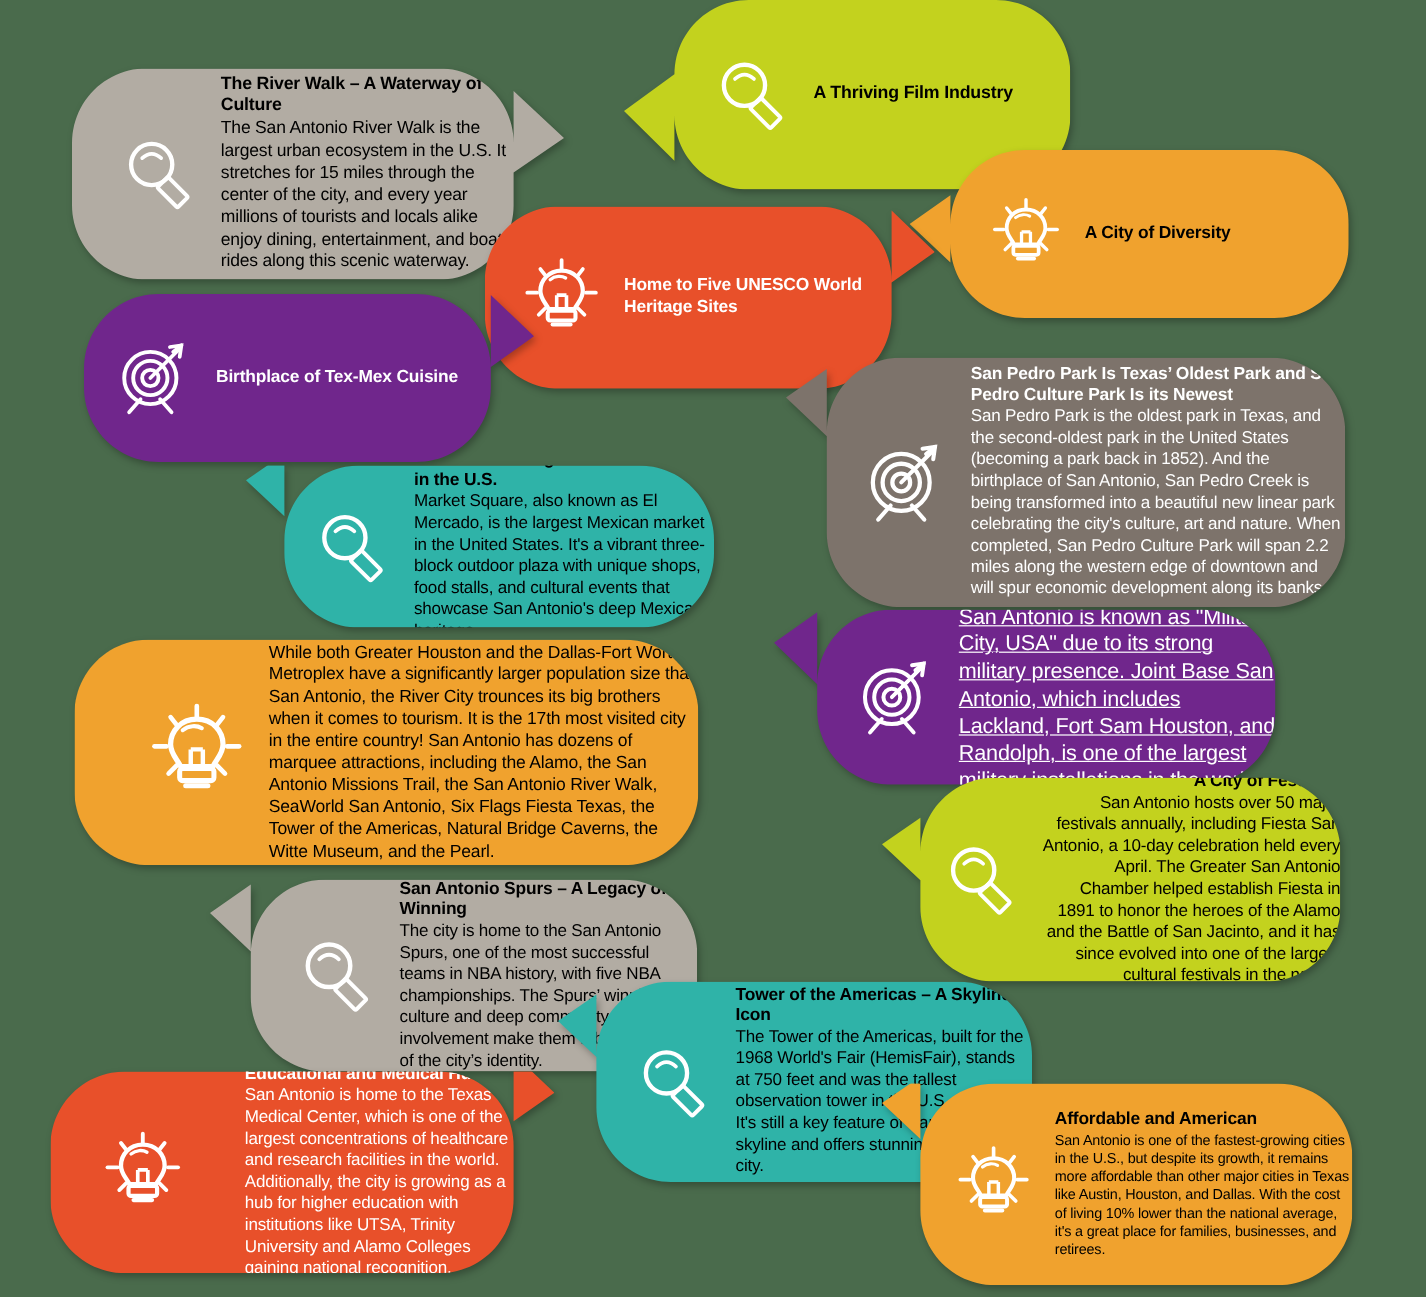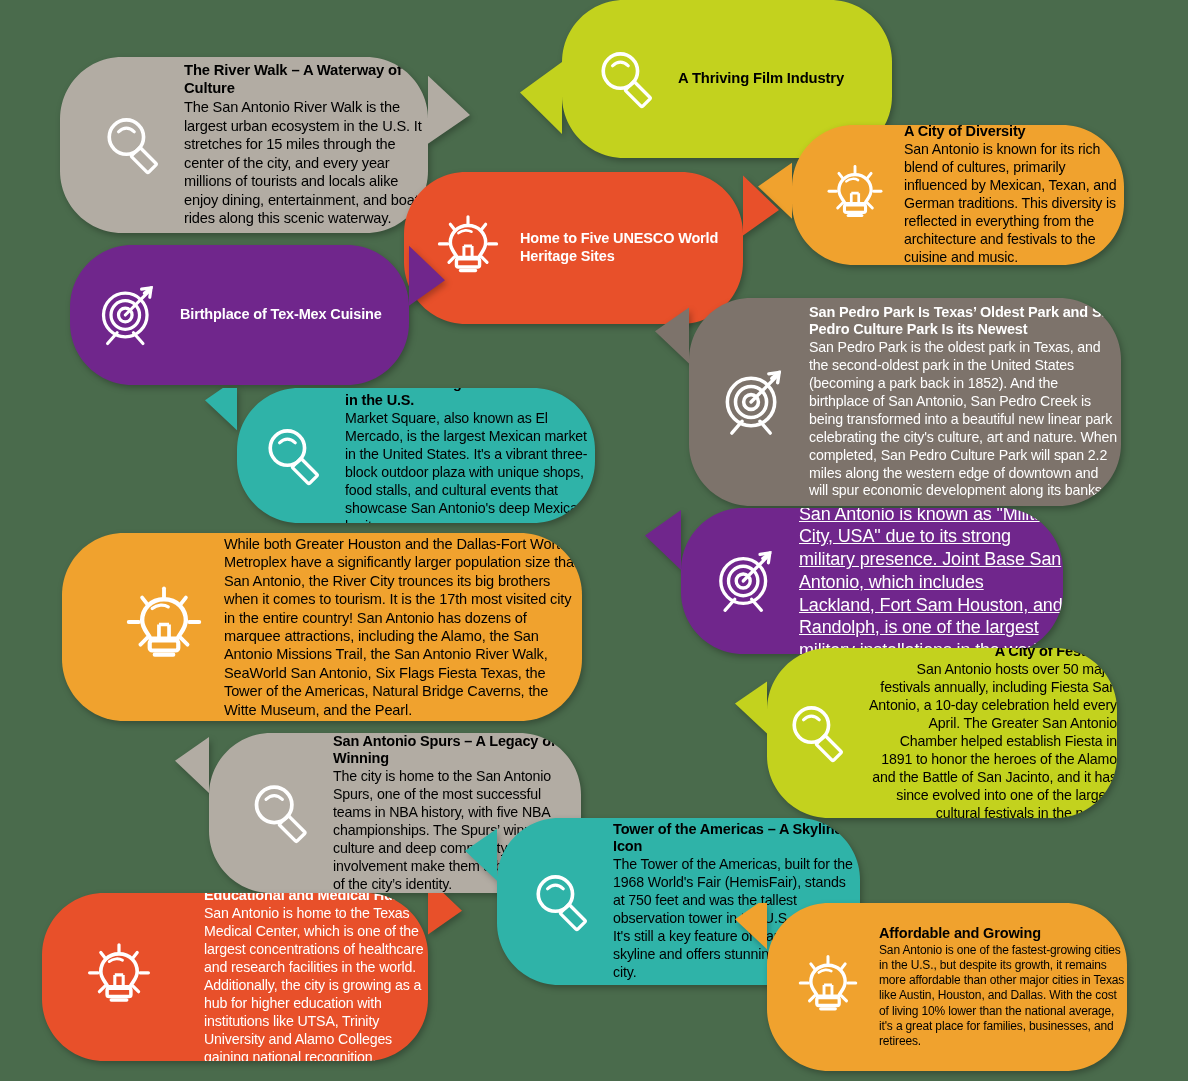--- a/index.html
+++ b/index.html
@@ -98,21 +98,20 @@
    </g>
    <path d="M50 17 C34 17 24 29 24 42 C24 52 31 57 34 64 L66 64 C69 57 76 52 76 42 C76 29 66 17 50 17 Z" fill="none" stroke="#ffffff" stroke-width="5.2" stroke-linejoin="round"></path>
    <path d="M36 28 C42 23 50 23 55 26" fill="none" stroke="#ffffff" stroke-width="4" stroke-linecap="round"></path>
    <path d="M44 47 L44 64 M56 47 L56 64 M44 47 L56 47" fill="none" stroke="#ffffff" stroke-width="4.4"></path>
    <rect x="33" y="66" width="34" height="12" rx="3" fill="none" stroke="#ffffff" stroke-width="5"></rect>
    <line x1="39" y1="83" x2="61" y2="83" stroke="#ffffff" stroke-width="5" stroke-linecap="round"></line>
   </svg>
         </div>
         <div class="body-wrap" style="width: 265px;">
           <div class="ttl" style="font-size: 14.5px;">A City of Diversity</div>
-          <div class="txt" style="font-size: 14.2px;">San Antonio is known for its rich blend of cultures, primarily influenced by Mexican, Texan, and German traditions. This diversity is reflected in everything from the architecture and festivals to the cuisine and music.</div>
         </div>
       </div>
     </div>
     <div class="card light" style="left: 404px; top: 172px; width: 375px; height: 152px; z-index: 13;">
       <div class="bubble" style="background: rgb(232, 80, 42); clip-path: polygon(0% 40.789%, 0.03% 38.327%, 0.121% 35.873%, 0.271% 33.437%, 0.48% 31.028%, 0.749% 28.654%, 1.074% 26.325%, 1.457% 24.049%, 1.894% 21.834%, 2.384% 19.688%, 2.927% 17.618%, 3.519% 15.634%, 4.158% 13.741%, 4.843% 11.947%, 5.57% 10.258%, 6.337% 8.681%, 7.141% 7.22%, 7.98% 5.883%, 8.85% 4.672%, 9.748% 3.594%, 10.671% 2.651%, 11.615% 1.847%, 12.577% 1.185%, 13.553% 0.668%, 14.54% 0.297%, 15.535% 0.074%, 16.533% 0%, 73.867% 0%, 74.865% 0.074%, 75.86% 0.297%, 76.847% 0.668%, 77.823% 1.185%, 78.785% 1.847%, 79.729% 2.651%, 80.652% 3.594%, 81.55% 4.672%, 82.42% 5.883%, 83.259% 7.22%, 84.063% 8.681%, 84.83% 10.258%, 85.557% 11.947%, 86.242% 13.741%, 86.881% 15.634%, 87.473% 17.618%, 88.016% 19.688%, 88.506% 21.834%, 88.943% 24.049%, 89.326% 26.325%, 89.651% 28.654%, 89.92% 31.028%, 90.129% 33.437%, 90.279% 35.873%, 90.37% 38.327%, 90.4% 40.789%, 90.4% 2.263%, 100% 24.961%, 90.4% 41.737%, 90.4% 59.211%, 90.37% 61.673%, 90.279% 64.127%, 90.129% 66.563%, 89.92% 68.972%, 89.651% 71.346%, 89.326% 73.675%, 88.943% 75.951%, 88.506% 78.166%, 88.016% 80.312%, 87.473% 82.382%, 86.881% 84.366%, 86.242% 86.259%, 85.557% 88.053%, 84.83% 89.742%, 84.063% 91.319%, 83.259% 92.78%, 82.42% 94.117%, 81.55% 95.328%, 80.652% 96.406%, 79.729% 97.349%, 78.785% 98.153%, 77.823% 98.815%, 76.847% 99.332%, 75.86% 99.703%, 74.865% 99.926%, 73.867% 100%, 16.533% 100%, 15.535% 99.926%, 14.54% 99.703%, 13.553% 99.332%, 12.577% 98.815%, 11.615% 98.153%, 10.671% 97.349%, 9.748% 96.406%, 8.85% 95.328%, 7.98% 94.117%, 7.141% 92.78%, 6.337% 91.319%, 5.57% 89.742%, 4.843% 88.053%, 4.158% 86.259%, 3.519% 84.366%, 2.927% 82.382%, 2.384% 80.312%, 1.894% 78.166%, 1.457% 75.951%, 1.074% 73.675%, 0.749% 71.346%, 0.48% 68.972%, 0.271% 66.563%, 0.121% 64.127%, 0.03% 61.673%, 0% 59.211%); padding-left: 0px; padding-right: 36px;">
         <div class="icon-wrap" style="width: 96px; margin-left: 16px;">
           <svg class="ico" width="68" height="68" viewBox="0 0 100 100">
    <g stroke="#ffffff" stroke-width="4.6" stroke-linecap="round" fill="none">
      <line x1="50" y1="4" x2="50" y2="16"></line>
      <line x1="24" y1="15" x2="31" y2="24"></line>
@@ -330,18 +329,18 @@
      <line x1="78" y1="71" x2="70" y2="63"></line>
    </g>
    <path d="M50 17 C34 17 24 29 24 42 C24 52 31 57 34 64 L66 64 C69 57 76 52 76 42 C76 29 66 17 50 17 Z" fill="none" stroke="#ffffff" stroke-width="5.2" stroke-linejoin="round"></path>
    <path d="M36 28 C42 23 50 23 55 26" fill="none" stroke="#ffffff" stroke-width="4" stroke-linecap="round"></path>
    <path d="M44 47 L44 64 M56 47 L56 64 M44 47 L56 47" fill="none" stroke="#ffffff" stroke-width="4.4"></path>
    <rect x="33" y="66" width="34" height="12" rx="3" fill="none" stroke="#ffffff" stroke-width="5"></rect>
    <line x1="39" y1="83" x2="61" y2="83" stroke="#ffffff" stroke-width="5" stroke-linecap="round"></line>
   </svg>
         </div>
         <div class="body-wrap" style="width: 278px;">
-          <div class="ttl" style="font-size: 14.5px;">Affordable and Growing</div>
+          <div class="ttl" style="font-size: 14.5px;">Affordable and American</div>
           <div class="txt" style="font-size: 12px;">San Antonio is one of the fastest-growing cities in the U.S., but despite its growth, it remains more affordable than other major cities in Texas like Austin, Houston, and Dallas. With the cost of living 10% lower than the national average, it's a great place for families, businesses, and retirees.</div>
         </div>
       </div>
     </div>
   </div>
 
 </body></html>

